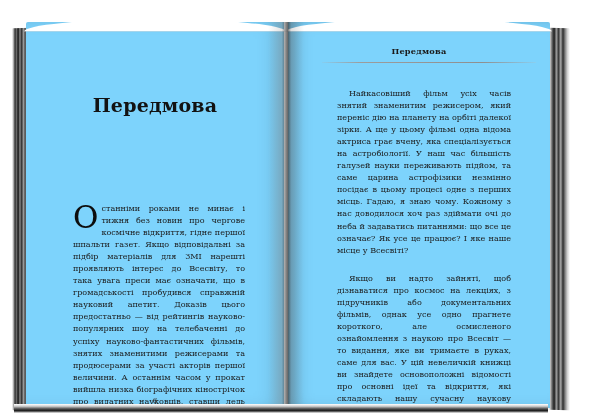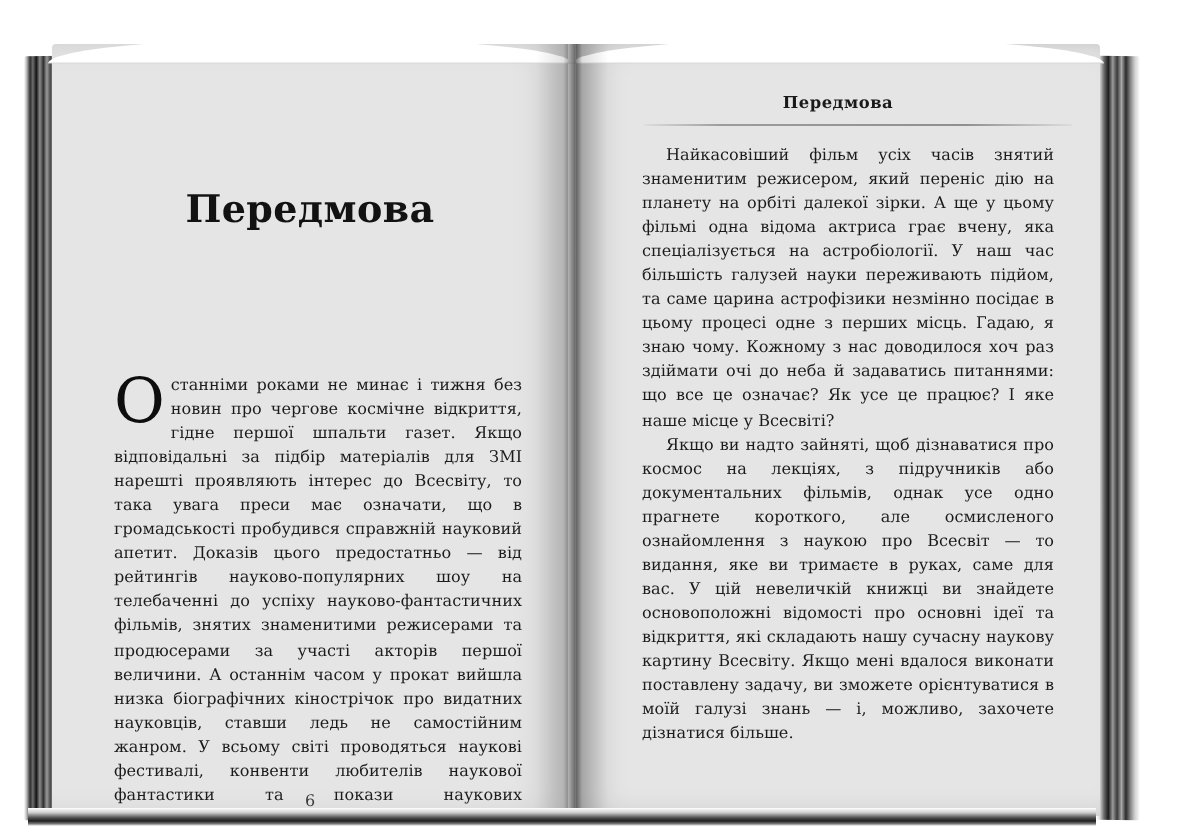--- a/index.html
+++ b/index.html
@@ -56,21 +56,21 @@
     top: 404px;
     width: 534px;
     height: 9px;
     background: linear-gradient(180deg, #ffffff 0%, #cfcfcf 25%, #4c4c4c 55%, #1f1f1f 72%, #7b7b7b 88%, #ffffff 100%);
     pointer-events: none;
   }
 
   
   .page {
     position: absolute;
-    background: #e5e5e5;
+    background: #7dd3fc;
     top: 22px;
     height: 386px;
     overflow: hidden;
   }
   .page-left {
     left: 26px;
     width: 258px;
     border-top-left-radius: 2px;
     box-shadow: inset -14px 0 22px -10px rgba(0,0,0,0.30);
   }
@@ -165,21 +165,21 @@
     left: 31px;
     width: 204px;
     top: 165px;
   }
   .body-right {
     left: 33px;
     width: 206px;
     top: 50px;
   }
   .body-text p {
-    margin: 0;
+    margin: 16px;
     text-indent: 12px;
   }
   .body-text p.no-indent { text-indent: 0; }
 
   .dropcap {
     float: left;
     font-size: 31px;
     line-height: 25px;
     font-weight: normal;
     padding: 2px 3px 0 0;

